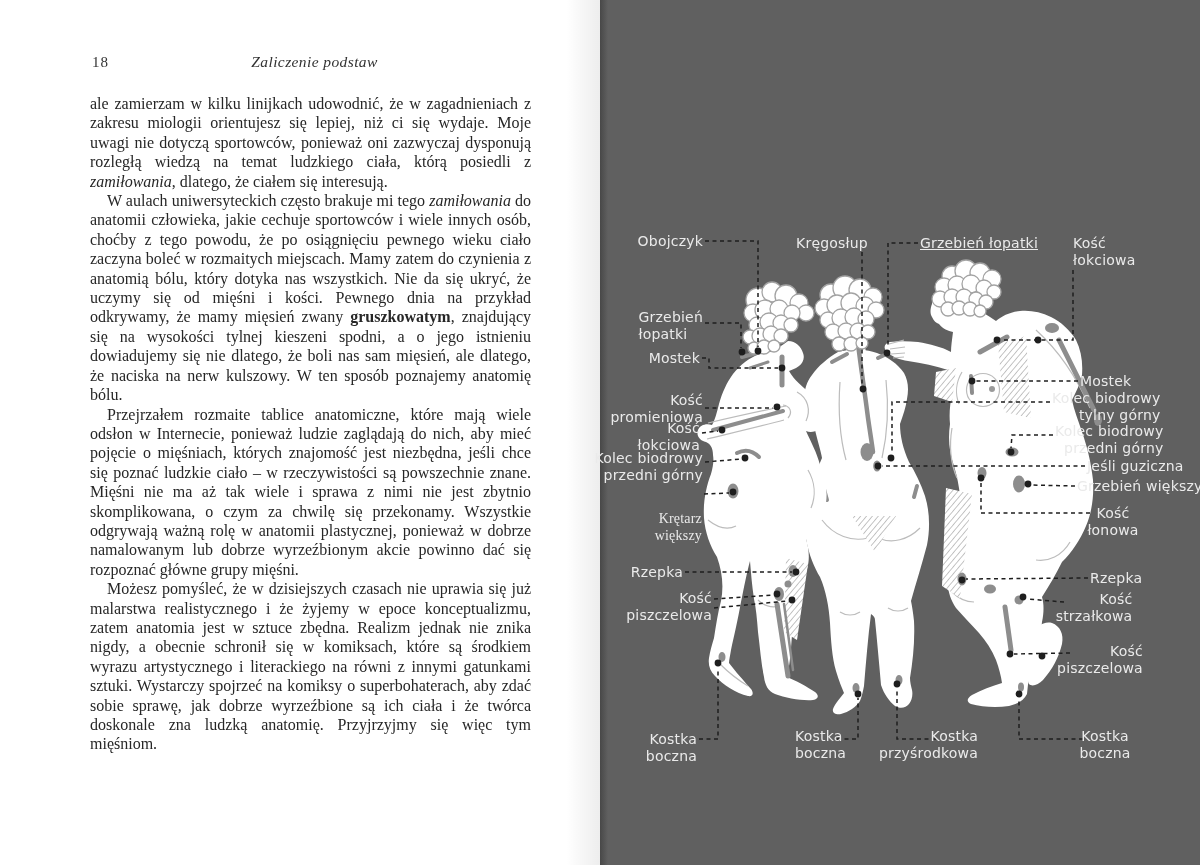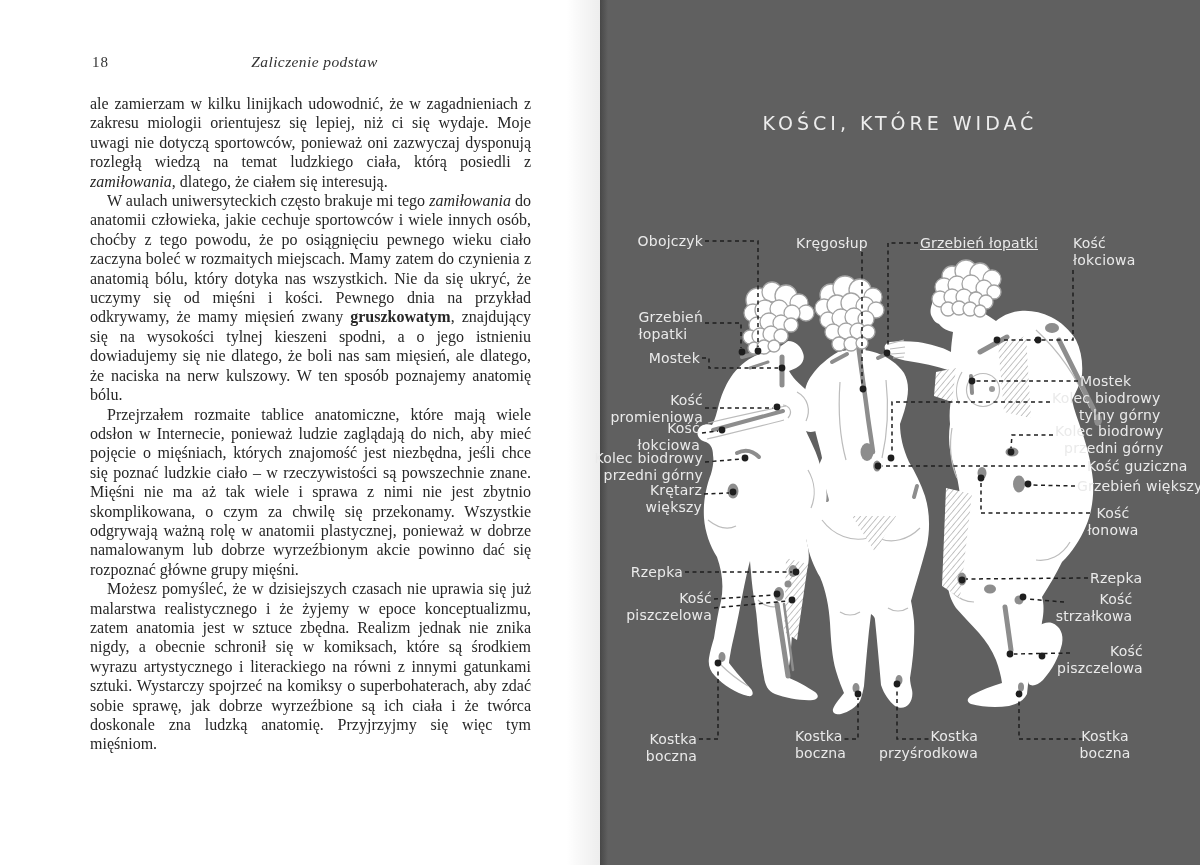--- a/index.html
+++ b/index.html
@@ -286,39 +286,38 @@
           <polyline points="483,739 419,739 419,698" class="leader"></polyline>
           <circle cx="419" cy="694" r="3.4" class="dot"></circle>
           <polyline points="237,739 258,739 258,698" class="leader"></polyline>
           <circle cx="258" cy="694" r="3.4" class="dot"></circle>
           <polyline points="336,739 297,739 297,688" class="leader"></polyline>
           <circle cx="297" cy="684" r="3.4" class="dot"></circle>
         </g>
     </svg>
 
     <div id="spine-shade"></div>
-    <div id="plate-title">KOŚCI, KTÓRE WIDAĆ</div>
     <div id="label-layer">
         <div class="blabel" style="top: 232.5px; text-align: right; right: 497px;">Obojczyk</div>
         <div class="blabel" style="top: 309px; text-align: left; right: 497px;">Grzebień<br>łopatki</div>
         <div class="blabel" style="top: 349.5px; text-align: right; right: 500px;">Mostek</div>
         <div class="blabel" style="top: 392px; text-align: right; right: 497px;">Kość<br>promieniowa</div>
         <div class="blabel" style="top: 420px; text-align: right; right: 500px;">Kość<br>łokciowa</div>
         <div class="blabel" style="top: 450px; text-align: right; right: 497px;">Kolec biodrowy<br>przedni górny</div>
-        <div class="blabel" style="top: 482px; text-align: right; right: 498px;">Krętarz<br>większy</div>
+        <div class="blabel" style="top: 510px; text-align: right; right: 498px; font-family: Liberation Serif, serif;">Krętarz<br>większy</div>
         <div class="blabel" style="top: 563.5px; text-align: right; right: 517px;">Rzepka</div>
         <div class="blabel" style="top: 590px; text-align: right; right: 488px;">Kość<br>piszczelowa</div>
         <div class="blabel" style="top: 731px; text-align: right; right: 503px;">Kostka<br>boczna</div>
         <div class="blabel" style="top: 234.5px; text-align: center; left: 232px; transform: translateX(-50%);">Kręgosłup</div>
         <div class="blabel" style="top: 234.5px; text-align: left; left: 320px; text-decoration: underline;">Grzebień łopatki</div>
         <div class="blabel" style="top: 235px; text-align: left; left: 473px;">Kość<br>łokciowa</div>
         <div class="blabel" style="top: 372.5px; text-align: left; left: 480px;">Mostek</div>
         <div class="blabel" style="top: 390px; text-align: right; left: 452px;">Kolec biodrowy<br>tylny górny</div>
         <div class="blabel" style="top: 423px; text-align: right; left: 455px;">Kolec biodrowy<br>przedni górny</div>
-        <div class="blabel" style="top: 457.5px; text-align: left; left: 487px;">Kość guziczna</div>
+        <div class="blabel" style="top: 457.5px; text-align: left; left: 487px;">Jeśli guziczna</div>
         <div class="blabel" style="top: 477.5px; text-align: left; left: 477px;">Grzebień większy</div>
         <div class="blabel" style="top: 505px; text-align: center; left: 513px; transform: translateX(-50%);">Kość<br>łonowa</div>
         <div class="blabel" style="top: 569.5px; text-align: left; left: 490px;">Rzepka</div>
         <div class="blabel" style="top: 591px; text-align: right; left: 494px; transform: translateX(-50%);">Kość<br>strzałkowa</div>
         <div class="blabel" style="top: 643px; text-align: right; left: 500px; transform: translateX(-50%);">Kość<br>piszczelowa</div>
         <div class="blabel" style="top: 728px; text-align: center; left: 505px; transform: translateX(-50%);">Kostka<br>boczna</div>
         <div class="blabel" style="top: 728px; text-align: left; left: 195px;">Kostka<br>boczna</div>
         <div class="blabel" style="top: 728px; text-align: right; right: 222px;">Kostka<br>przyśrodkowa</div>
       </div>
   </div>

